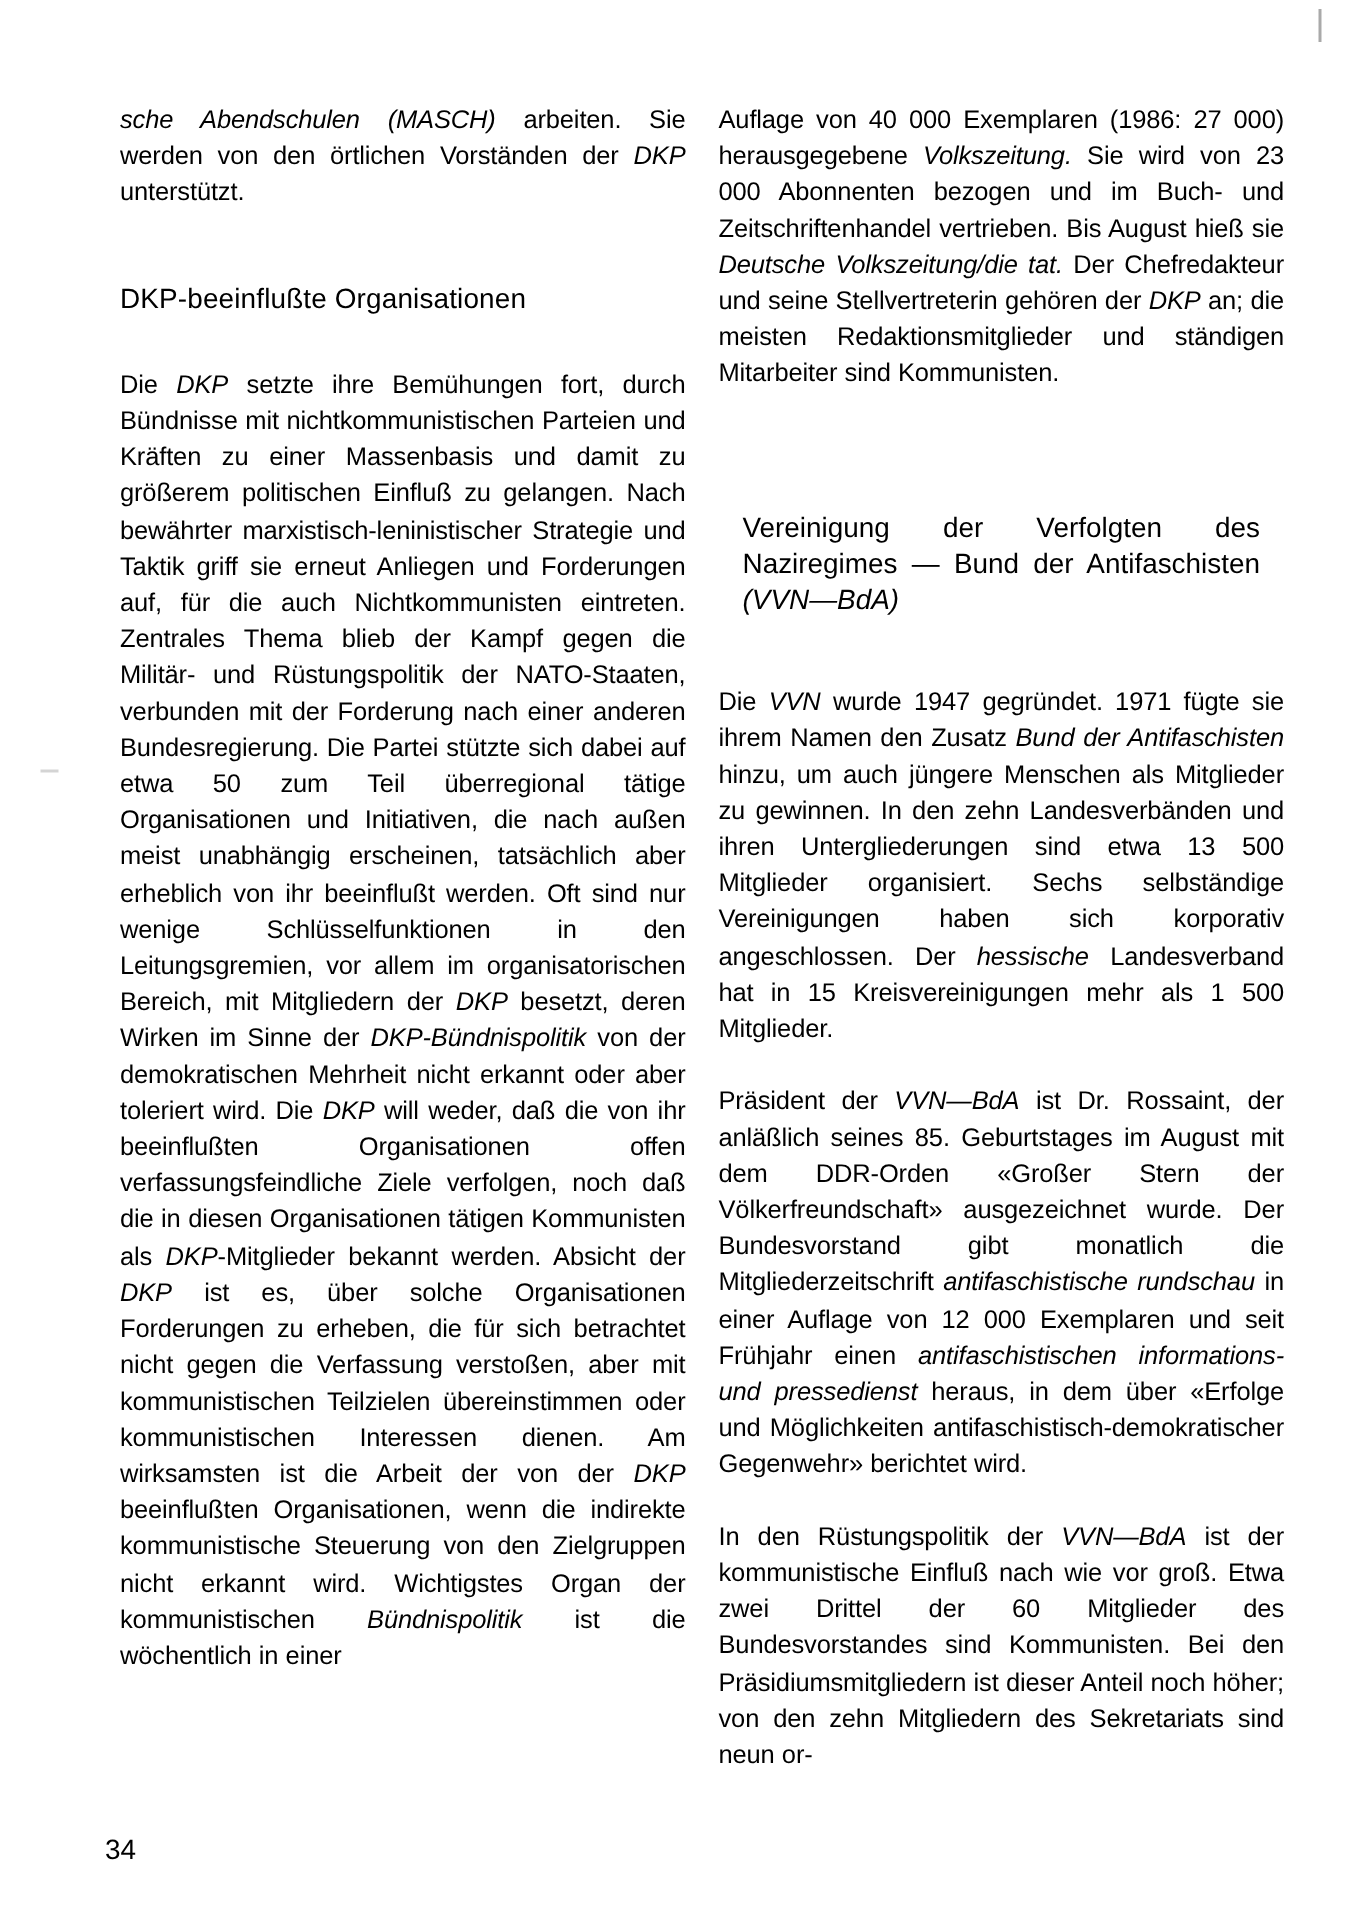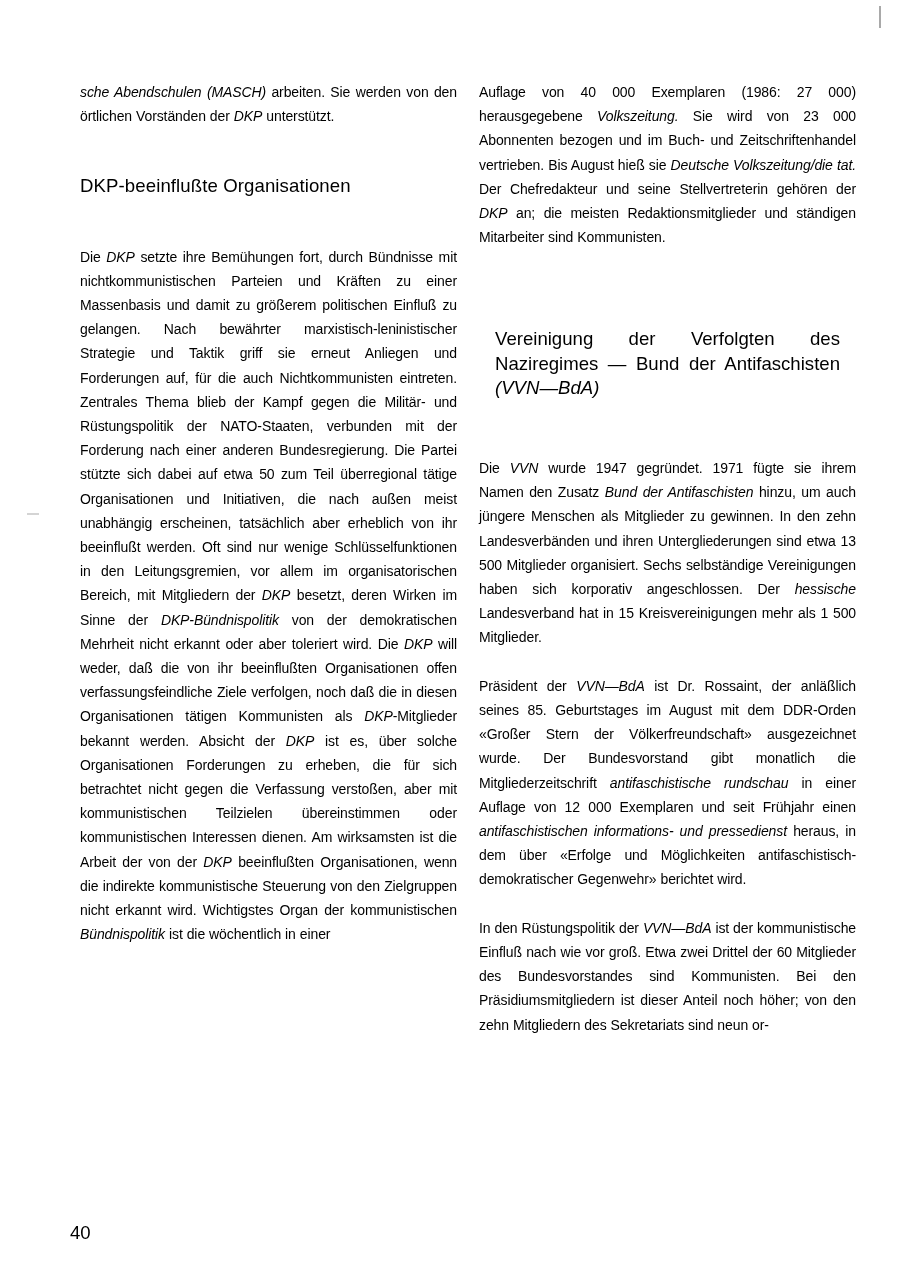--- a/index.html
+++ b/index.html
@@ -52,22 +52,22 @@
     height: 1130px;
     display: flex;
     gap: 22px;
   }
   .col {
     width: 377px;
     flex: 0 0 377px;
   }
 
   p.para {
-    margin: 12px 0 0 0;
-    font-size: 14px;
+    margin: 0 0 0 0;
+    font-size: 17px;
     line-height: 24.2px;
     text-align: justify;
     text-justify: inter-word;
     letter-spacing: -0.1px;
     word-spacing: 0.2px;
     hyphens: manual;
   }
   p.para + p.para {
     margin-top: 24.2px;
   }
@@ -146,15 +146,15 @@
       <p class="para"><span>Die </span><i>VVN</i><span> wurde 1947 gegründet. 1971 fügte sie ihrem Namen den Zusatz </span><i>Bund der Antifaschisten</i><span> hinzu, um auch jüngere Menschen als Mitglieder zu gewinnen. In den zehn Landesverbänden und ihren Untergliederungen sind etwa 13 500 Mitglieder organisiert. Sechs selbständige Vereinigungen haben sich korporativ angeschlossen. Der </span><i>hessische</i><span> Landesverband hat in 15 Kreisvereinigungen mehr als 1 500 Mitglieder.</span></p>
 
       <p class="para"><span>Präsident der </span><i>VVN—BdA</i><span> ist Dr. Rossaint, der anläßlich seines 85. Geburtstages im August mit dem DDR-Orden «Großer Stern der Völkerfreundschaft» ausgezeichnet wurde. Der Bundesvorstand gibt monatlich die Mitgliederzeitschrift </span><i>antifaschistische rundschau</i><span> in einer Auflage von 12 000 Exemplaren und seit Frühjahr einen </span><i>antifaschistischen informations- und pressedienst</i><span> heraus, in dem über «Erfolge und Möglichkeiten antifaschistisch-demokratischer Gegenwehr» berichtet wird.</span></p>
 
       <p class="para"><span>In den Rüstungspolitik der </span><i>VVN—BdA</i><span> ist der kommunistische Einfluß nach wie vor groß. Etwa zwei Drittel der 60 Mitglieder des Bundesvorstandes sind Kommunisten. Bei den Präsidiumsmitgliedern ist dieser Anteil noch höher; von den zehn Mitgliedern des Sekretariats sind neun or-</span></p>
 
     </div>
 
   </div>
 
-  <div class="folio">40</div>
+  <div class="folio">34</div>
 
 </div>
 
 </body></html>

